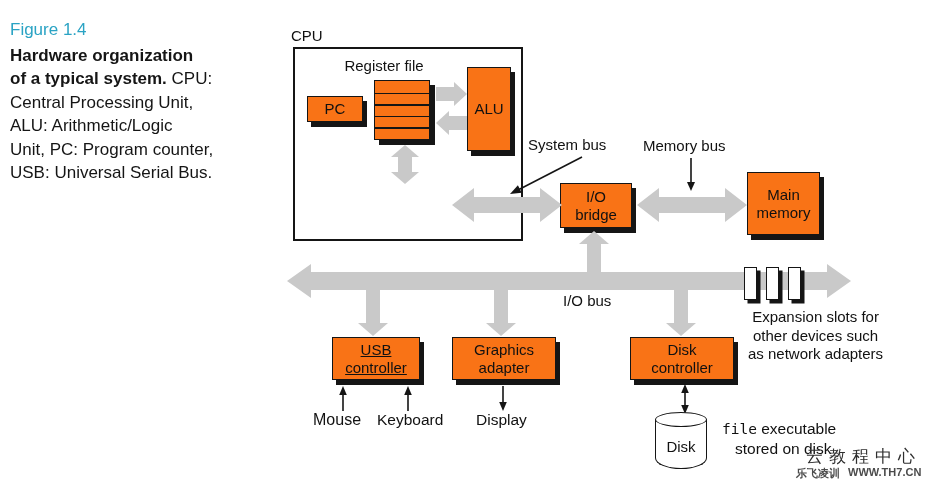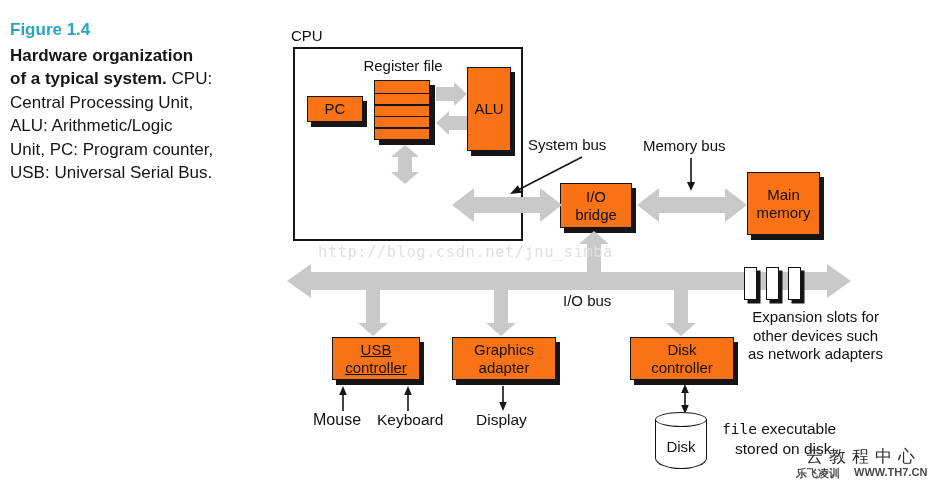--- a/index.html
+++ b/index.html
@@ -5,21 +5,21 @@
   * { margin:0; padding:0; box-sizing:border-box; }
   html,body { background:#ffffff; }
   #stage {
     position:relative; width:936px; height:483px; overflow:hidden;
     background:#ffffff; font-family:"Liberation Sans", sans-serif; color:#111;
   }
   .abs { position:absolute; }
 
   
   #caption { left:10px; top:20px; width:278px; }
-  .fig-label { font-size:17px; color:#2aa3c4; margin-bottom:4px; font-weight:700; }
+  .fig-label { font-size:17px; color:#2aa3c4; margin-bottom:4px; font-weight:400; }
   .cap-line { font-size:17px; line-height:23.4px; color:#151515; }
   .cap-bold { font-weight:700; }
 
   
   .box {
     position:absolute; background:#f97316; border:1.6px solid #151515;
     box-shadow:4px 5px 0 #151515;
     display:flex; align-items:center; justify-content:center;
     text-align:center; font-size:15px; line-height:17.5px; white-space:pre-line;
   }
@@ -73,21 +73,21 @@
 
   
   .note { position:absolute; font-size:15px; line-height:18.6px; white-space:pre-line; }
   .mono { font-family:"DejaVu Sans Mono", monospace; font-size:14.5px; }
 
   
   #wm-center { left:318px; top:243px; font-family:"DejaVu Sans Mono", monospace;
                font-size:15.5px; color:#e0e0e0; letter-spacing:0.5px; z-index:9; }
   #wm-site { left:806px; top:445px; font-size:17px; color:#2e2e2e; letter-spacing:6px;
              z-index:9; white-space:nowrap; }
-  #wm-logo { left:796px; top:466px; z-index:9; display:flex; gap:14px;
+  #wm-logo { left:796px; top:466px; z-index:9; display:flex; gap:8px;
              font-size:11px; font-weight:700; color:#4b4b4b; white-space:nowrap; }
 
   svg.thin { position:absolute; overflow:visible; }
   svg.thin line { stroke:#151515; stroke-width:1.6; }
   svg.thin polygon { fill:#151515; }
 </style>
 </head>
 <body>
 
 <div id="stage">
@@ -98,21 +98,21 @@
     <div class="cap-line"><span class="cap-bold">of a typical system.</span><span> CPU:</span></div>
     <div class="cap-line">Central Processing Unit,</div>
     <div class="cap-line">ALU: Arithmetic/Logic</div>
     <div class="cap-line">Unit, PC: Program counter,</div>
     <div class="cap-line">USB: Universal Serial Bus.</div>
   </div>
 
   <div class="lbl" style="left:291px; top:27px;">CPU</div>
   <div class="cpu-outline" style="left:293px; top:47px; width:230px; height:194px;"></div>
 
-  <div class="lbl lbl-c" style="left:348px; top:57px; width:110px;">Register file</div>
+  <div class="lbl lbl-c" style="left:329px; top:57px; width:110px;">Register file</div>
   <div id="regfile" class="box" style="left:374px; top:80px; width:56px; height:60px;">
     <div class="rf-line" style="top:20%;"></div>
     <div class="rf-line" style="top:40%;"></div>
     <div class="rf-line" style="top:60%;"></div>
     <div class="rf-line" style="top:80%;"></div>
   </div>
 
   <div class="box" style="left:307px; top:96px; width:56px; height:26px;"><span>PC</span></div>
   <div class="box" style="left:467px; top:67px; width:44px; height:84px;"><span>ALU</span></div>
 
@@ -223,20 +223,19 @@
   <div class="lbl" style="left:476px; top:411px; font-size:15.5px;">Display</div>
 
   <div class="abs" id="disk-top"></div>
   <div class="abs" id="disk-body">
       <span>Disk</span>
     </div>
 
   <div class="note" style="left:722px; top:420px; font-size:15.5px;"><span class="mono">file</span><span> executable</span></div>
   <div class="note" style="left:735px; top:440px; font-size:15.5px;">stored on disk</div>
 
-  <div class="abs" id="wm-center">http://blog.csdn.net/jnu_simba</div>
   <div class="abs" id="wm-site">云教程中心</div>
   <div class="abs" id="wm-logo">
     <span>乐飞凌训</span>
     <span>WWW.TH7.CN</span>
   </div>
 
 </div>
 
 </body></html>

